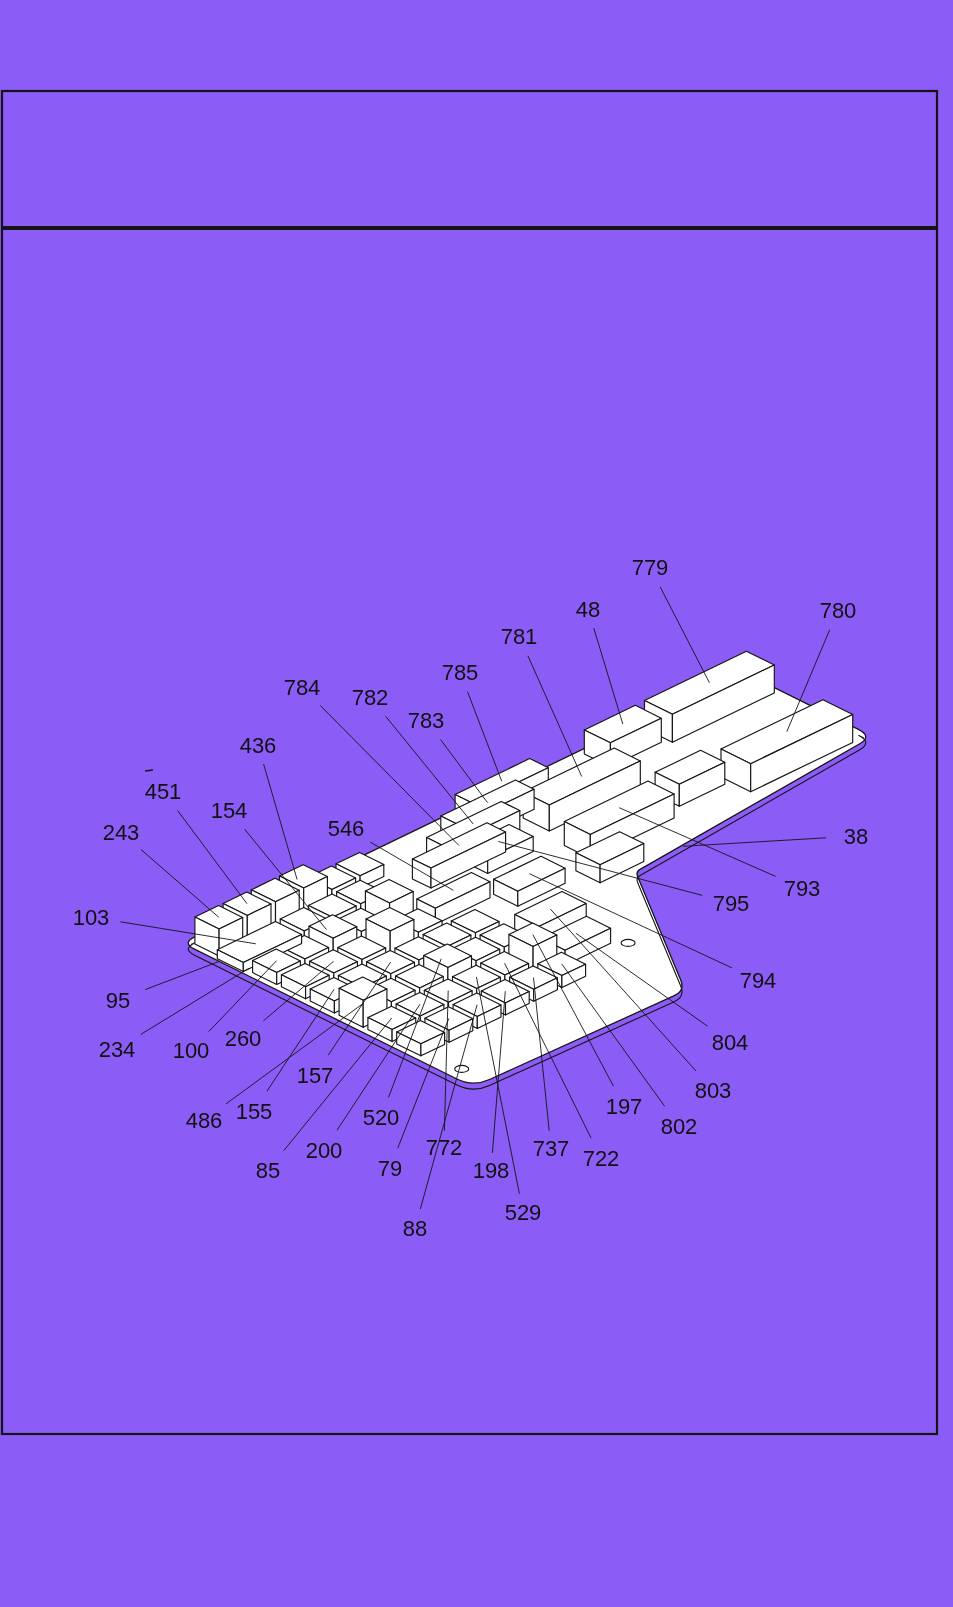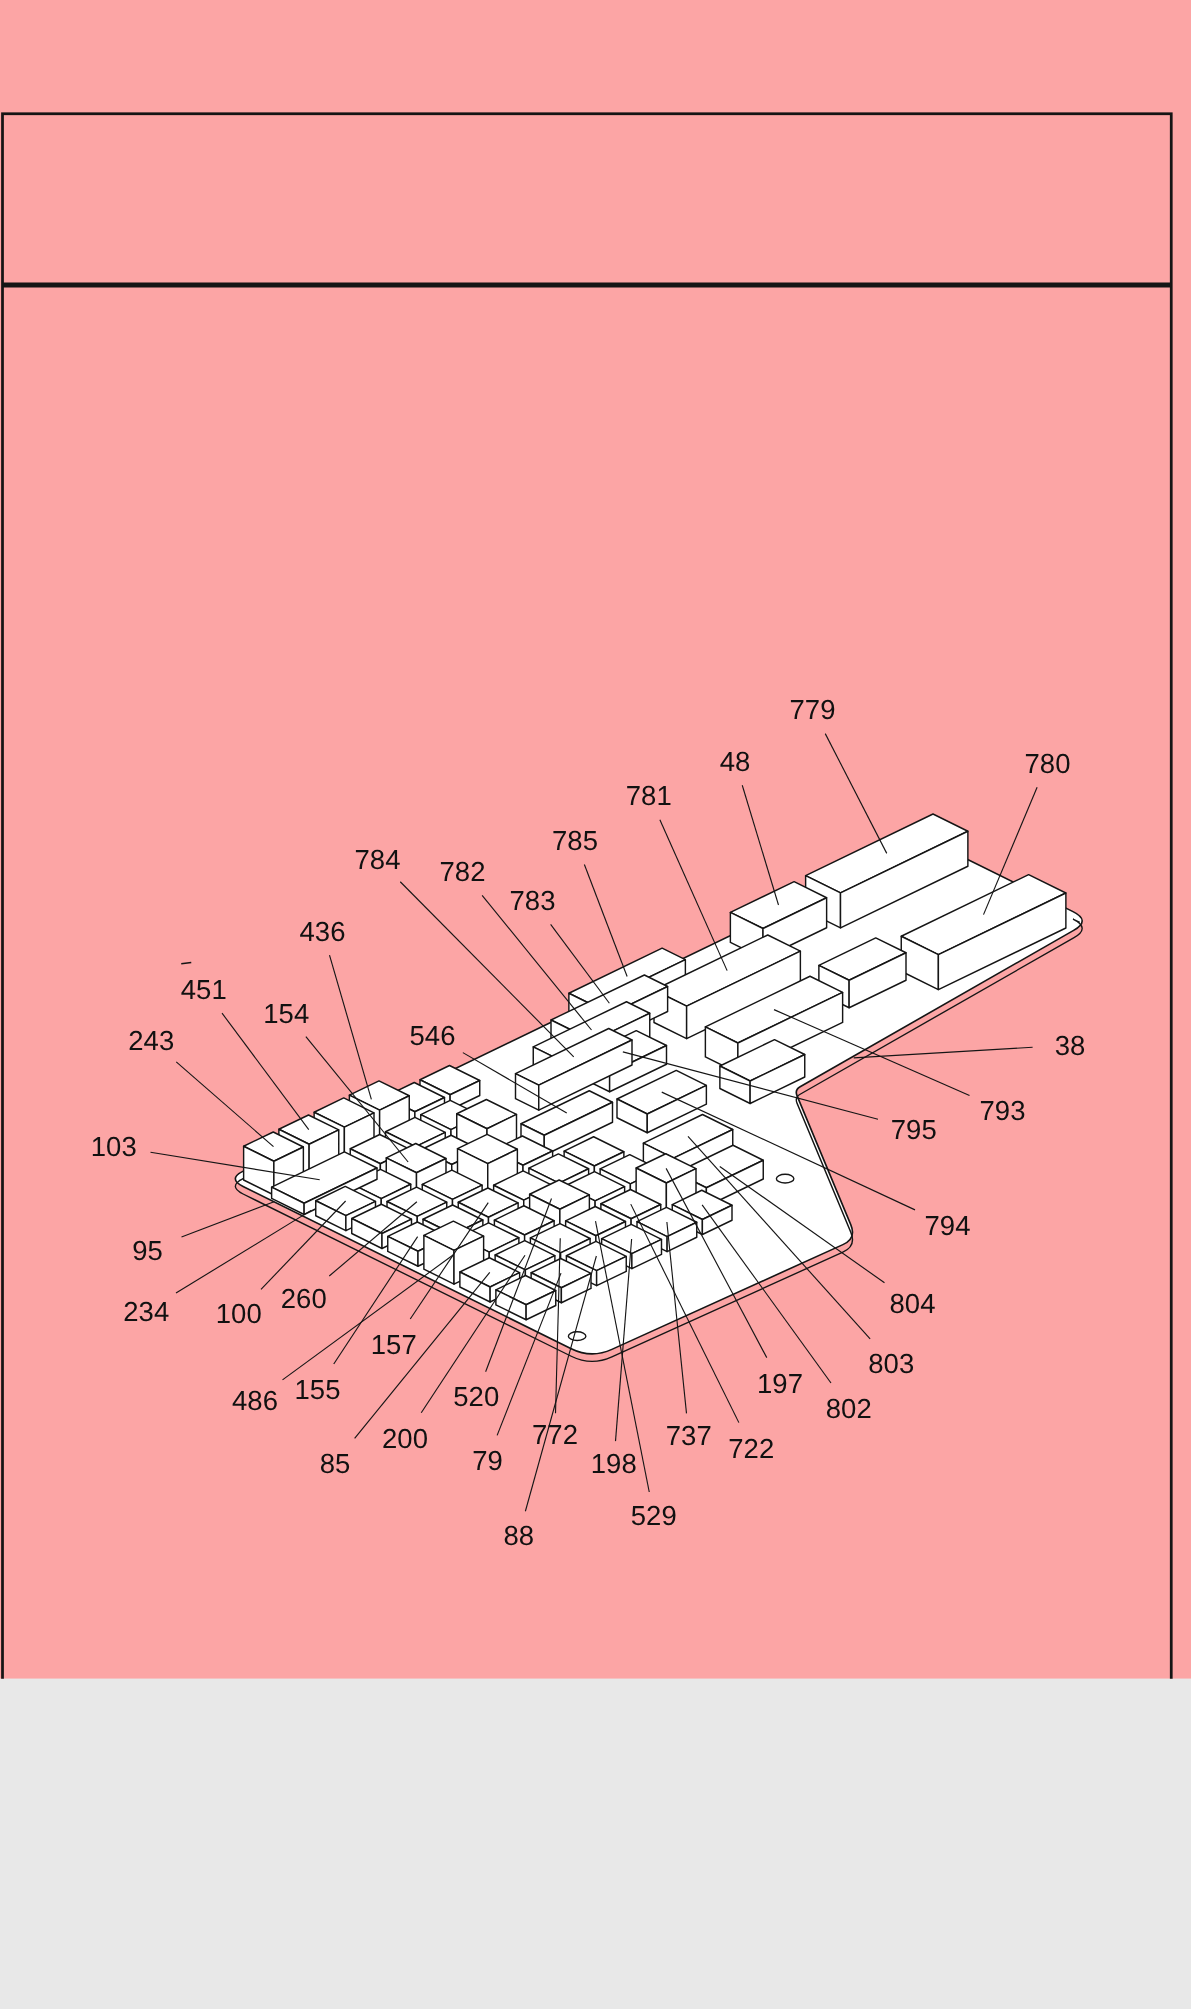--- a/index.html
+++ b/index.html
@@ -1,16 +1,16 @@
 <!DOCTYPE html>
 <html><head>
 <meta charset="utf-8">
 <style>
   html,body{margin:0;padding:0;background:#e8e8e8;}
-  .page{position:relative;width:953px;height:1343px;background:#fca5a5;margin:0 auto;
+  .page{position:relative;width:953px;height:1607px;background:#8b5cf6;margin:0 auto;
         font-family:"Liberation Sans", sans-serif;}
   svg{position:absolute;left:0;top:0;}
   svg text{font-family:"Liberation Sans","DejaVu Sans",sans-serif;fill:#111;}
 </style>
 </head>
 <body>
 
 <div class="page">
   <svg id="fig" width="953" height="1607" viewBox="0 0 953 1607">
       <rect x="2" y="91" width="935" height="1343" fill="none" stroke="#151515" stroke-width="2.2"></rect>

